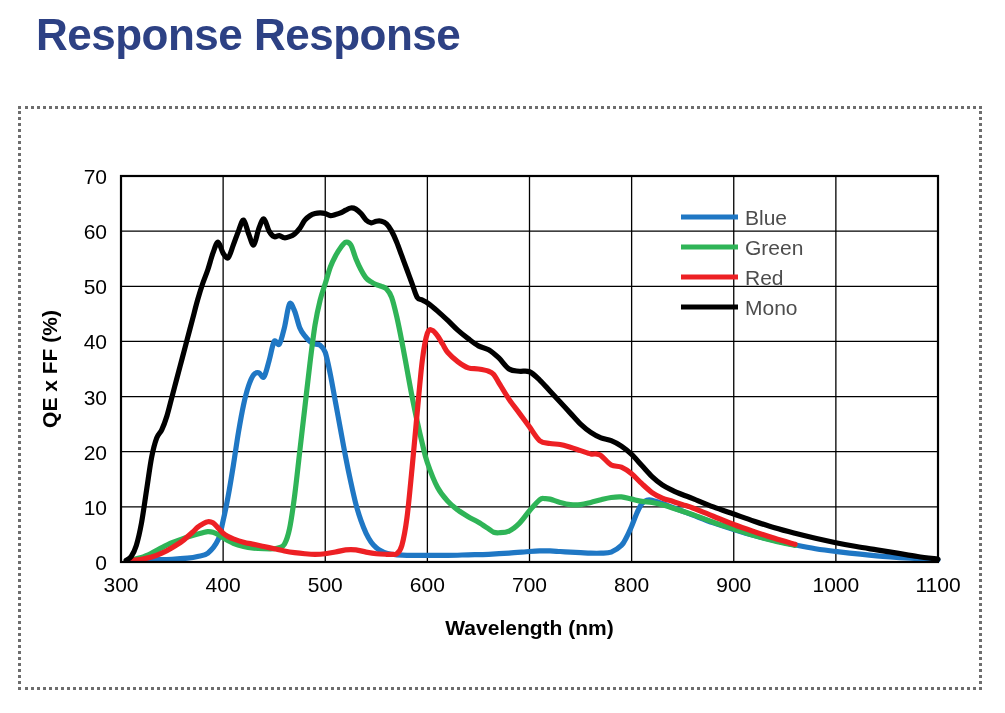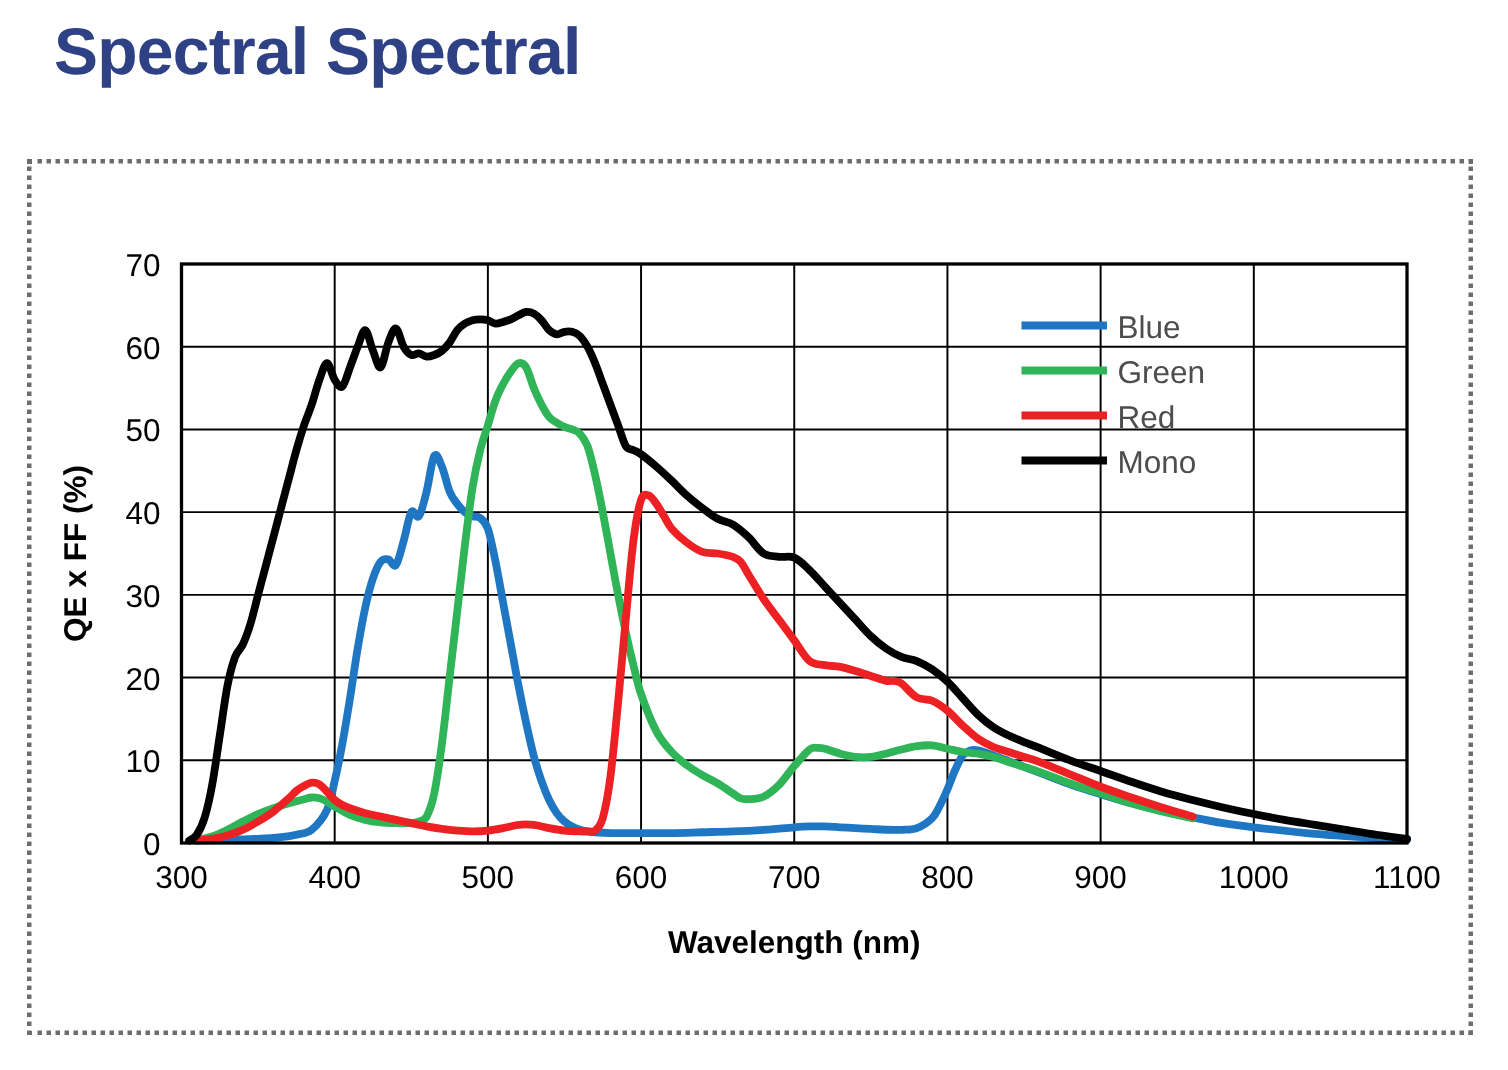--- a/index.html
+++ b/index.html
@@ -73,21 +73,21 @@
     stroke-linejoin: round;
   }
   .legend-swatch {
     stroke-width: 5.2;
     stroke-linecap: butt;
   }
 </style>
 </head>
 <body>
 
-<div id="page-title">Spectral Spectral</div>
+<div id="page-title">Response Response</div>
 
 <div id="chart-frame">
   <svg id="chart-svg" width="964" height="584" viewBox="0 0 964 584" xmlns="http://www.w3.org/2000/svg">
     <g id="grid-layer">
         <line x1="202.125" y1="67" x2="202.125" y2="453" class="gridline"></line>
         <line x1="304.25" y1="67" x2="304.25" y2="453" class="gridline"></line>
         <line x1="406.375" y1="67" x2="406.375" y2="453" class="gridline"></line>
         <line x1="508.5" y1="67" x2="508.5" y2="453" class="gridline"></line>
         <line x1="610.625" y1="67" x2="610.625" y2="453" class="gridline"></line>
         <line x1="712.75" y1="67" x2="712.75" y2="453" class="gridline"></line>

